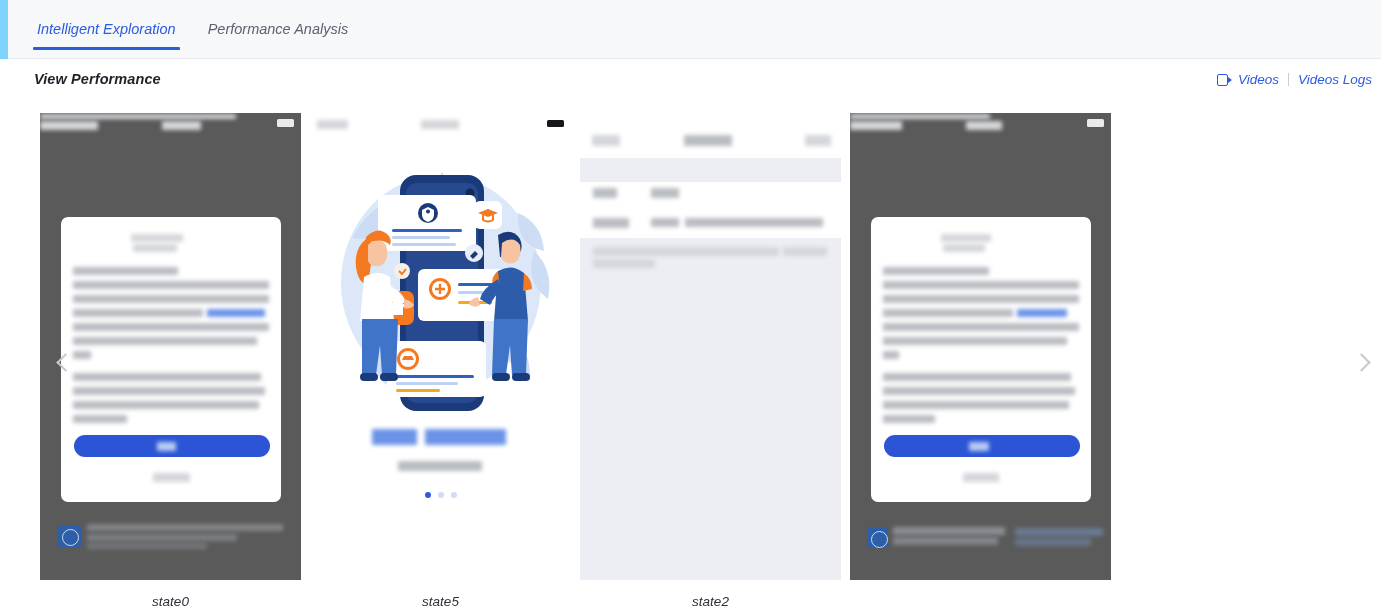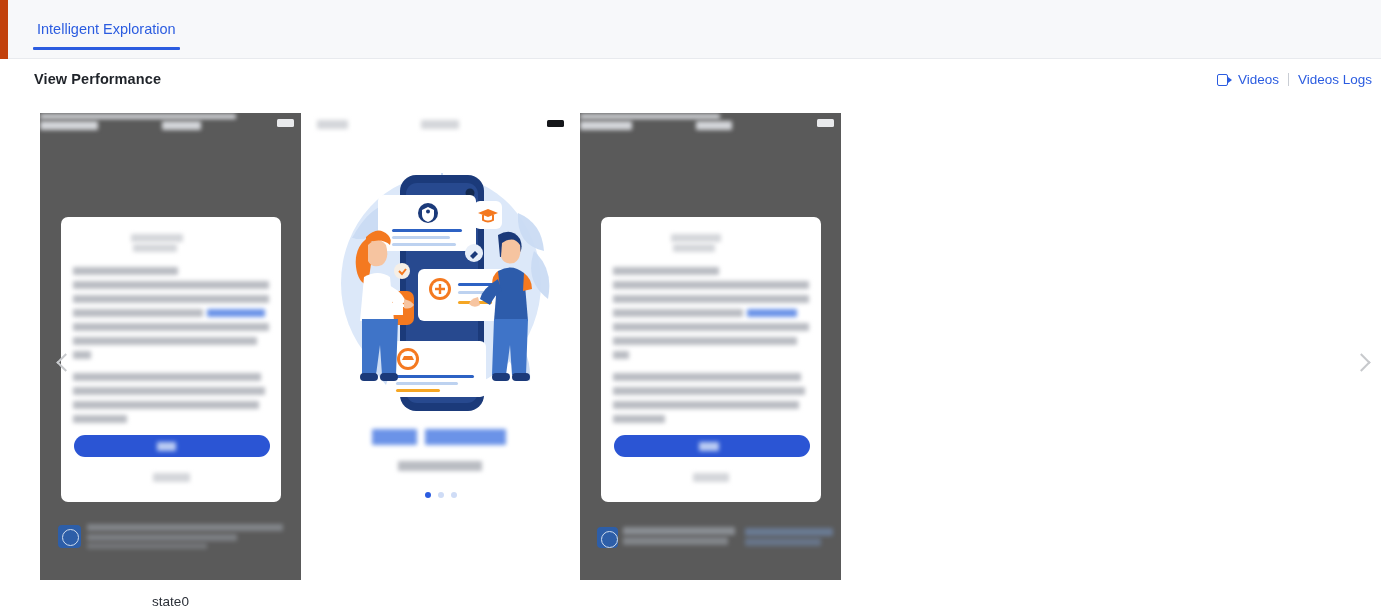--- a/index.html
+++ b/index.html
@@ -3,21 +3,21 @@
 <meta charset="utf-8">
 <style>
   * { box-sizing: border-box; margin: 0; padding: 0; }
   html, body {
     width: 1381px; height: 614px;
     overflow: hidden;
     background: #ffffff;
     font-family: "Liberation Sans", sans-serif;
     -webkit-font-smoothing: antialiased;
   }
-  #app { position: relative; width: 1161px; height: 614px; background: #c2410c; }
+  #app { position: relative; width: 1161px; height: 614px; background: #7dd3fc; font-style: italic; }
 
   
   .tabbar {
     position: absolute; left: 8px; top: 0; width: 1373px; height: 59px;
     background: #f7f8fa;
     border-bottom: 1px solid #e8eaee;
   }
   .tabs { display: flex; align-items: flex-end; height: 100%; padding-left: 13px; }
   .tab {
     position: relative; height: 100%;
@@ -121,20 +121,23 @@
 </style>
 </head>
 <body>
 
 <div id="app">
 
   <div class="tabbar">
     <div class="tabs">
       <div class="tab active">
         <span>Intelligent Exploration</span>
+      </div>
+      <div class="tab">
+        <span>Performance Analysis</span>
       </div>
     </div>
   </div>
 
   <div class="section-head">
     <div class="section-title">View Performance</div>
     <div class="head-actions">
       <div class="head-link">
         <span class="vid-icon">
           <span class="body"></span>
@@ -298,22 +301,44 @@
           <div class="blur bl-blue" style="position:absolute;left:62px;top:316px;width:45px;height:16px;"></div>
           <div class="blur bl-blue" style="position:absolute;left:115px;top:316px;width:81px;height:16px;"></div>
           <div class="blur bl" style="position:absolute;left:88px;top:348px;width:84px;height:10px;"></div>
 
           <div class="dots">
             <span class="dot on"></span>
             <span class="dot"></span>
             <span class="dot"></span>
           </div>
         </div>
-      </div>
-
+        <div class="card-label">state5</div>
+      </div>
+
+      <div class="card-wrap">
+        <div class="shot" style="height:467px;">
+          <div class="listbg"></div>
+          <div class="row-band" style="top:45px;height:24px;"></div>
+          <div class="row-band" style="top:125px;height:342px;"></div>
+          <div class="statusbar">
+            <div class="blur bl-lt" style="position:absolute;left:12px;top:22px;width:28px;height:11px;"></div>
+            <div class="blur bl" style="position:absolute;left:104px;top:22px;width:48px;height:11px;"></div>
+            <div class="blur bl-lt" style="position:absolute;left:225px;top:22px;width:26px;height:11px;"></div>
+          </div>
+          <div class="blur bl" style="position:absolute;left:13px;top:75px;width:24px;height:10px;"></div>
+          <div class="blur bl" style="position:absolute;left:71px;top:75px;width:28px;height:10px;"></div>
+          <div class="blur bl" style="position:absolute;left:13px;top:105px;width:36px;height:10px;"></div>
+          <div class="blur bl" style="position:absolute;left:71px;top:105px;width:28px;height:9px;"></div>
+          <div class="blur bl" style="position:absolute;left:105px;top:105px;width:138px;height:9px;"></div>
+          <div class="blur bl-lt" style="position:absolute;left:13px;top:134px;width:186px;height:9px;"></div>
+          <div class="blur bl-lt" style="position:absolute;left:203px;top:134px;width:44px;height:9px;"></div>
+          <div class="blur bl-lt" style="position:absolute;left:13px;top:146px;width:62px;height:9px;"></div>
+        </div>
+        <div class="card-label">state2</div>
+      </div>
 
 
       <div class="card-wrap">
         <div class="shot">
           <div class="dark"></div>
           <div class="statusbar">
             <div class="blur bl-lt" style="position:absolute;left:0;top:1px;width:140px;height:5px;"></div>
             <div class="blur bl-lt" style="position:absolute;left:0;top:8px;width:52px;height:9px;"></div>
             <div class="blur bl-lt" style="position:absolute;left:116px;top:8px;width:36px;height:9px;"></div>
             <div class="sb-batt"></div>

